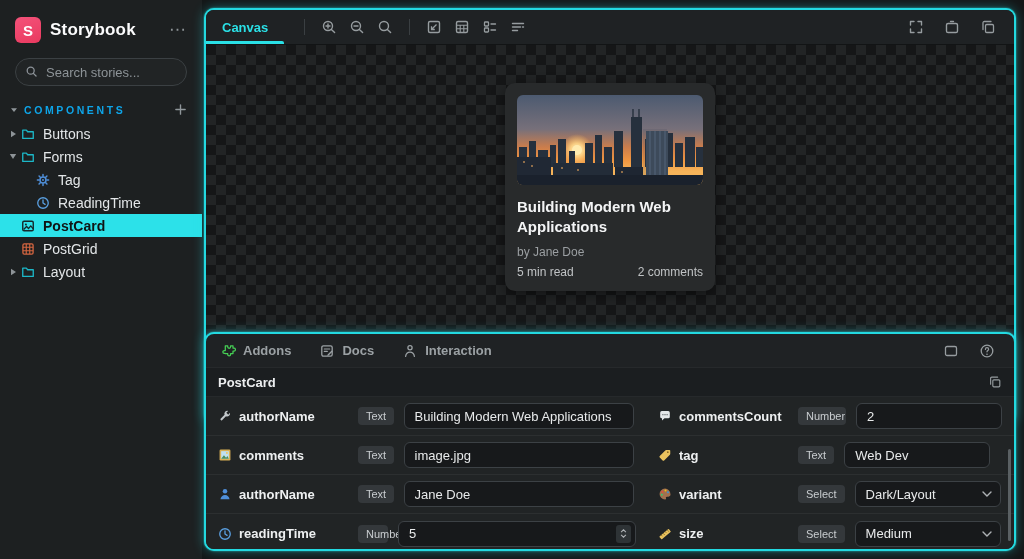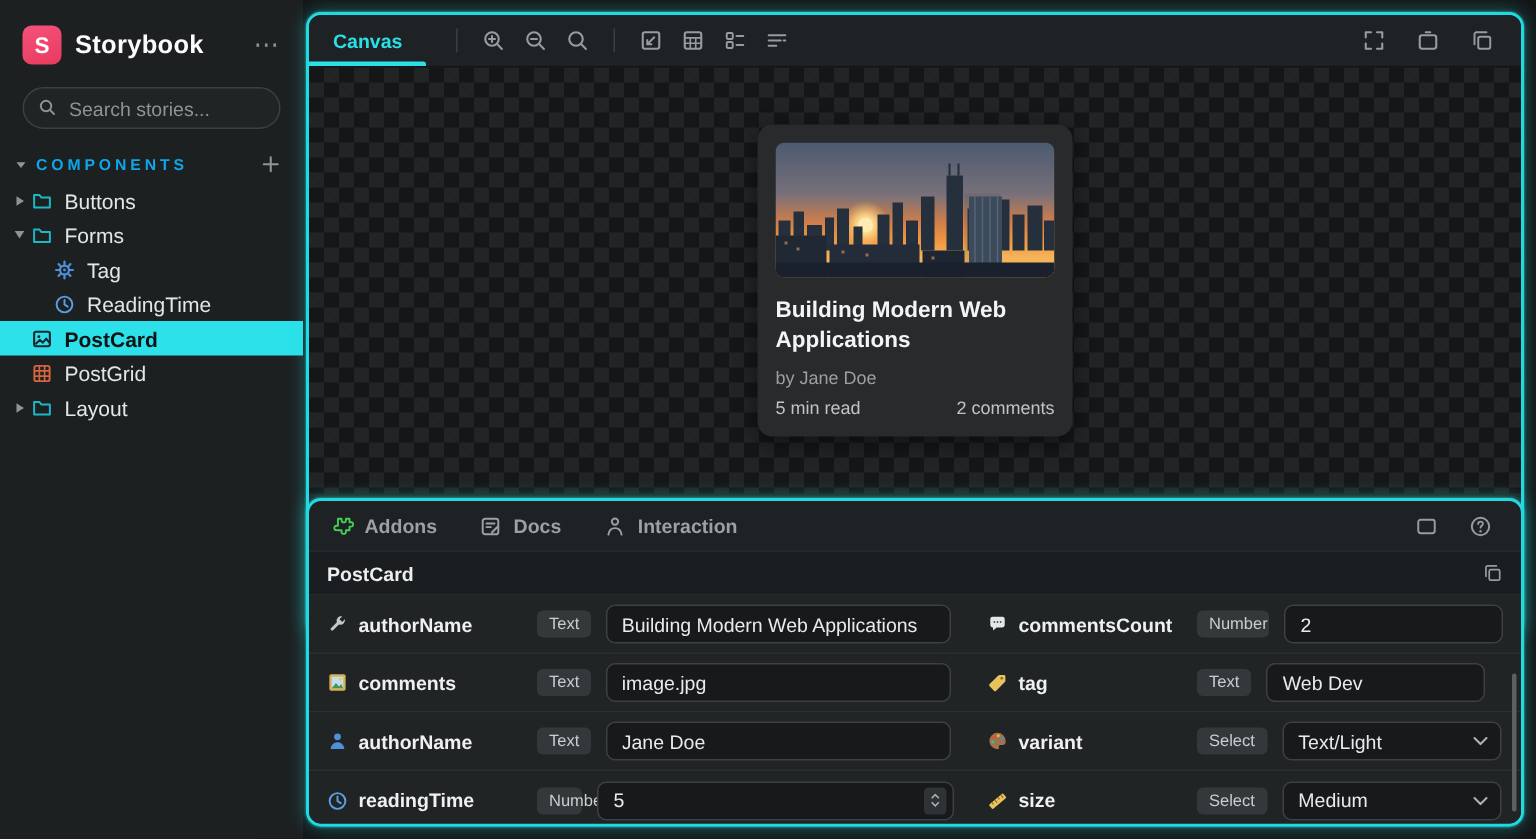--- a/index.html
+++ b/index.html
@@ -489,21 +489,21 @@
           <path d="M8 1.8a6.2 6.2 0 1 0 0 12.4c1 0 1.4-.6 1.1-1.4-.3-.9 0-1.8 1.2-1.8h1.6A2.3 2.3 0 0 0 14.2 8 6.2 6.2 0 0 0 8 1.8z" fill="#a2714f"></path>
           <circle cx="5" cy="5.4" r="1.1" fill="#e74c3c"></circle>
             <circle cx="8.6" cy="4" r="1.1" fill="#f1c40f"></circle>
           <circle cx="11.4" cy="6" r="1.1" fill="#3498db"></circle>
             <circle cx="4.4" cy="8.8" r="1.1" fill="#2ecc71"></circle>
           </svg>
         <span class="ctl-name">variant</span>
       </span>
       <span class="ctl-badge">Select</span>
       <div class="select">
-        <span>Text/Light</span>
+        <span>Dark/Layout</span>
         <svg width="10" height="6" viewBox="0 0 10 6">
           <path d="M1 1 L5 5 L9 1" fill="none" stroke="#aeb2b5" stroke-width="1.4" stroke-linecap="round"></path>
           </svg>
       </div>
     </div>
 
     <div class="cell col-l last">
       <span class="ctl-label">
         <svg class="icon14" viewBox="0 0 16 16">
           <circle cx="8" cy="8" r="6" fill="none" stroke="#5a9fe0" stroke-width="1.5"></circle>

